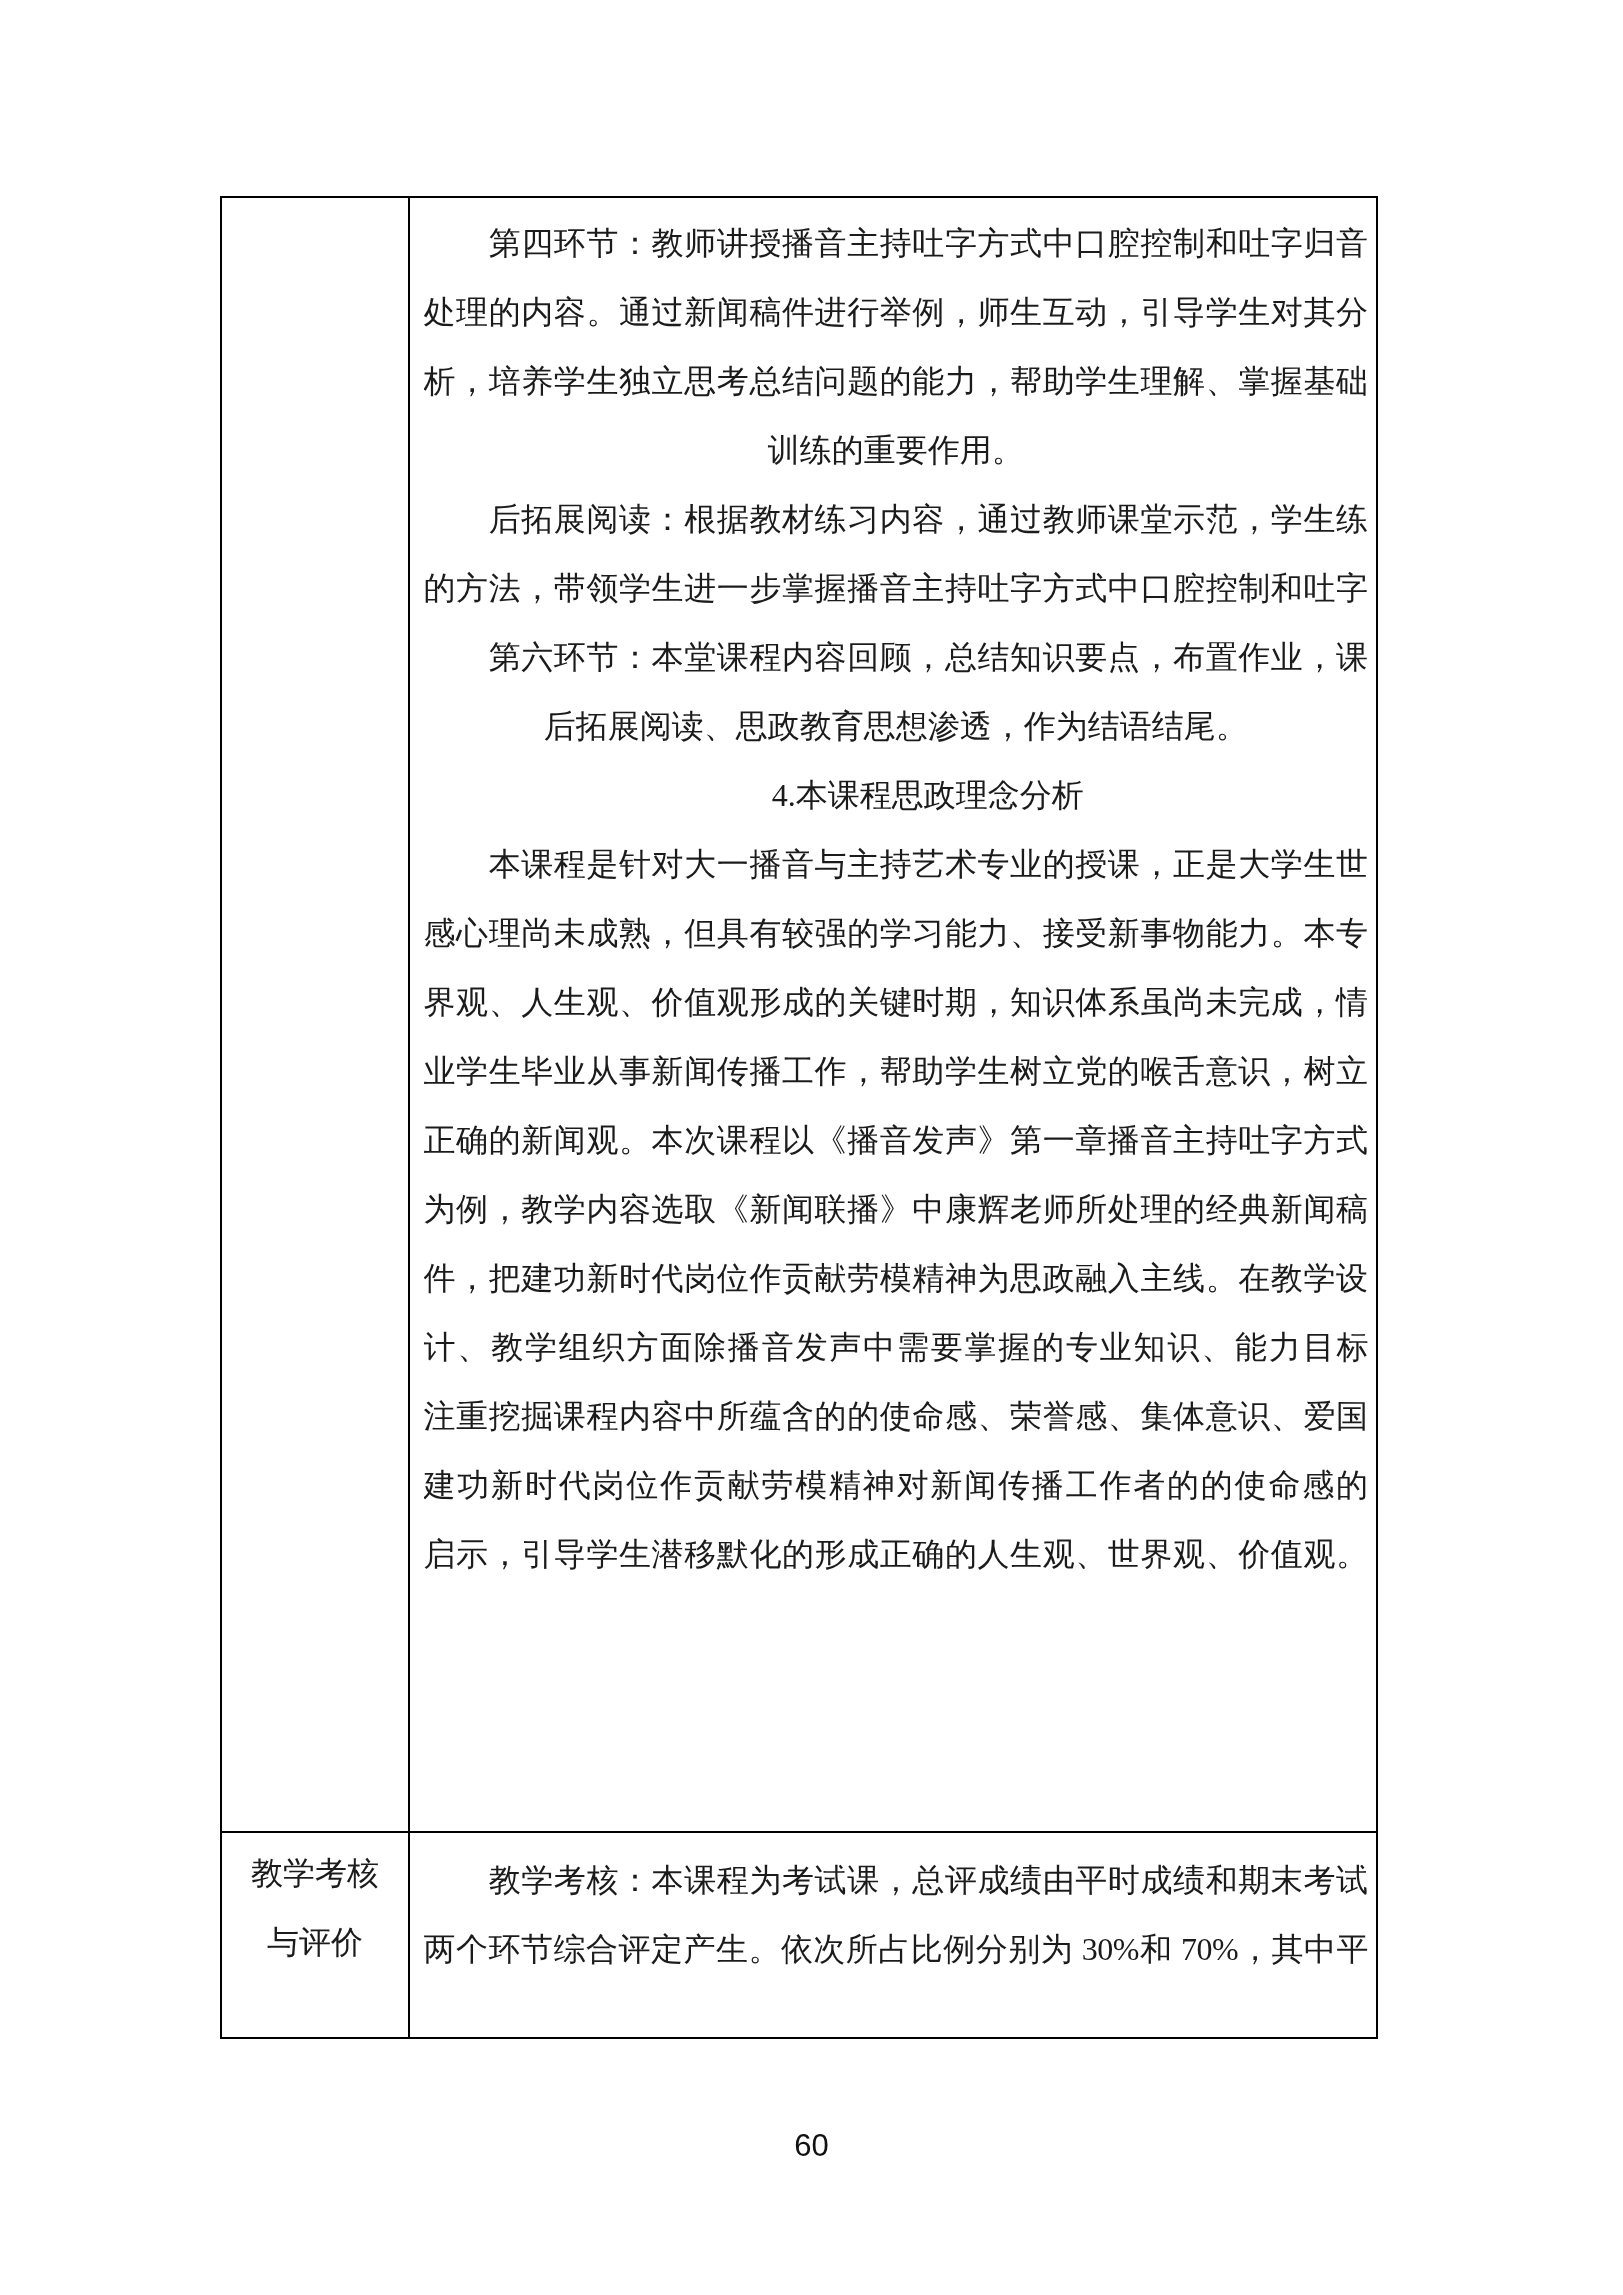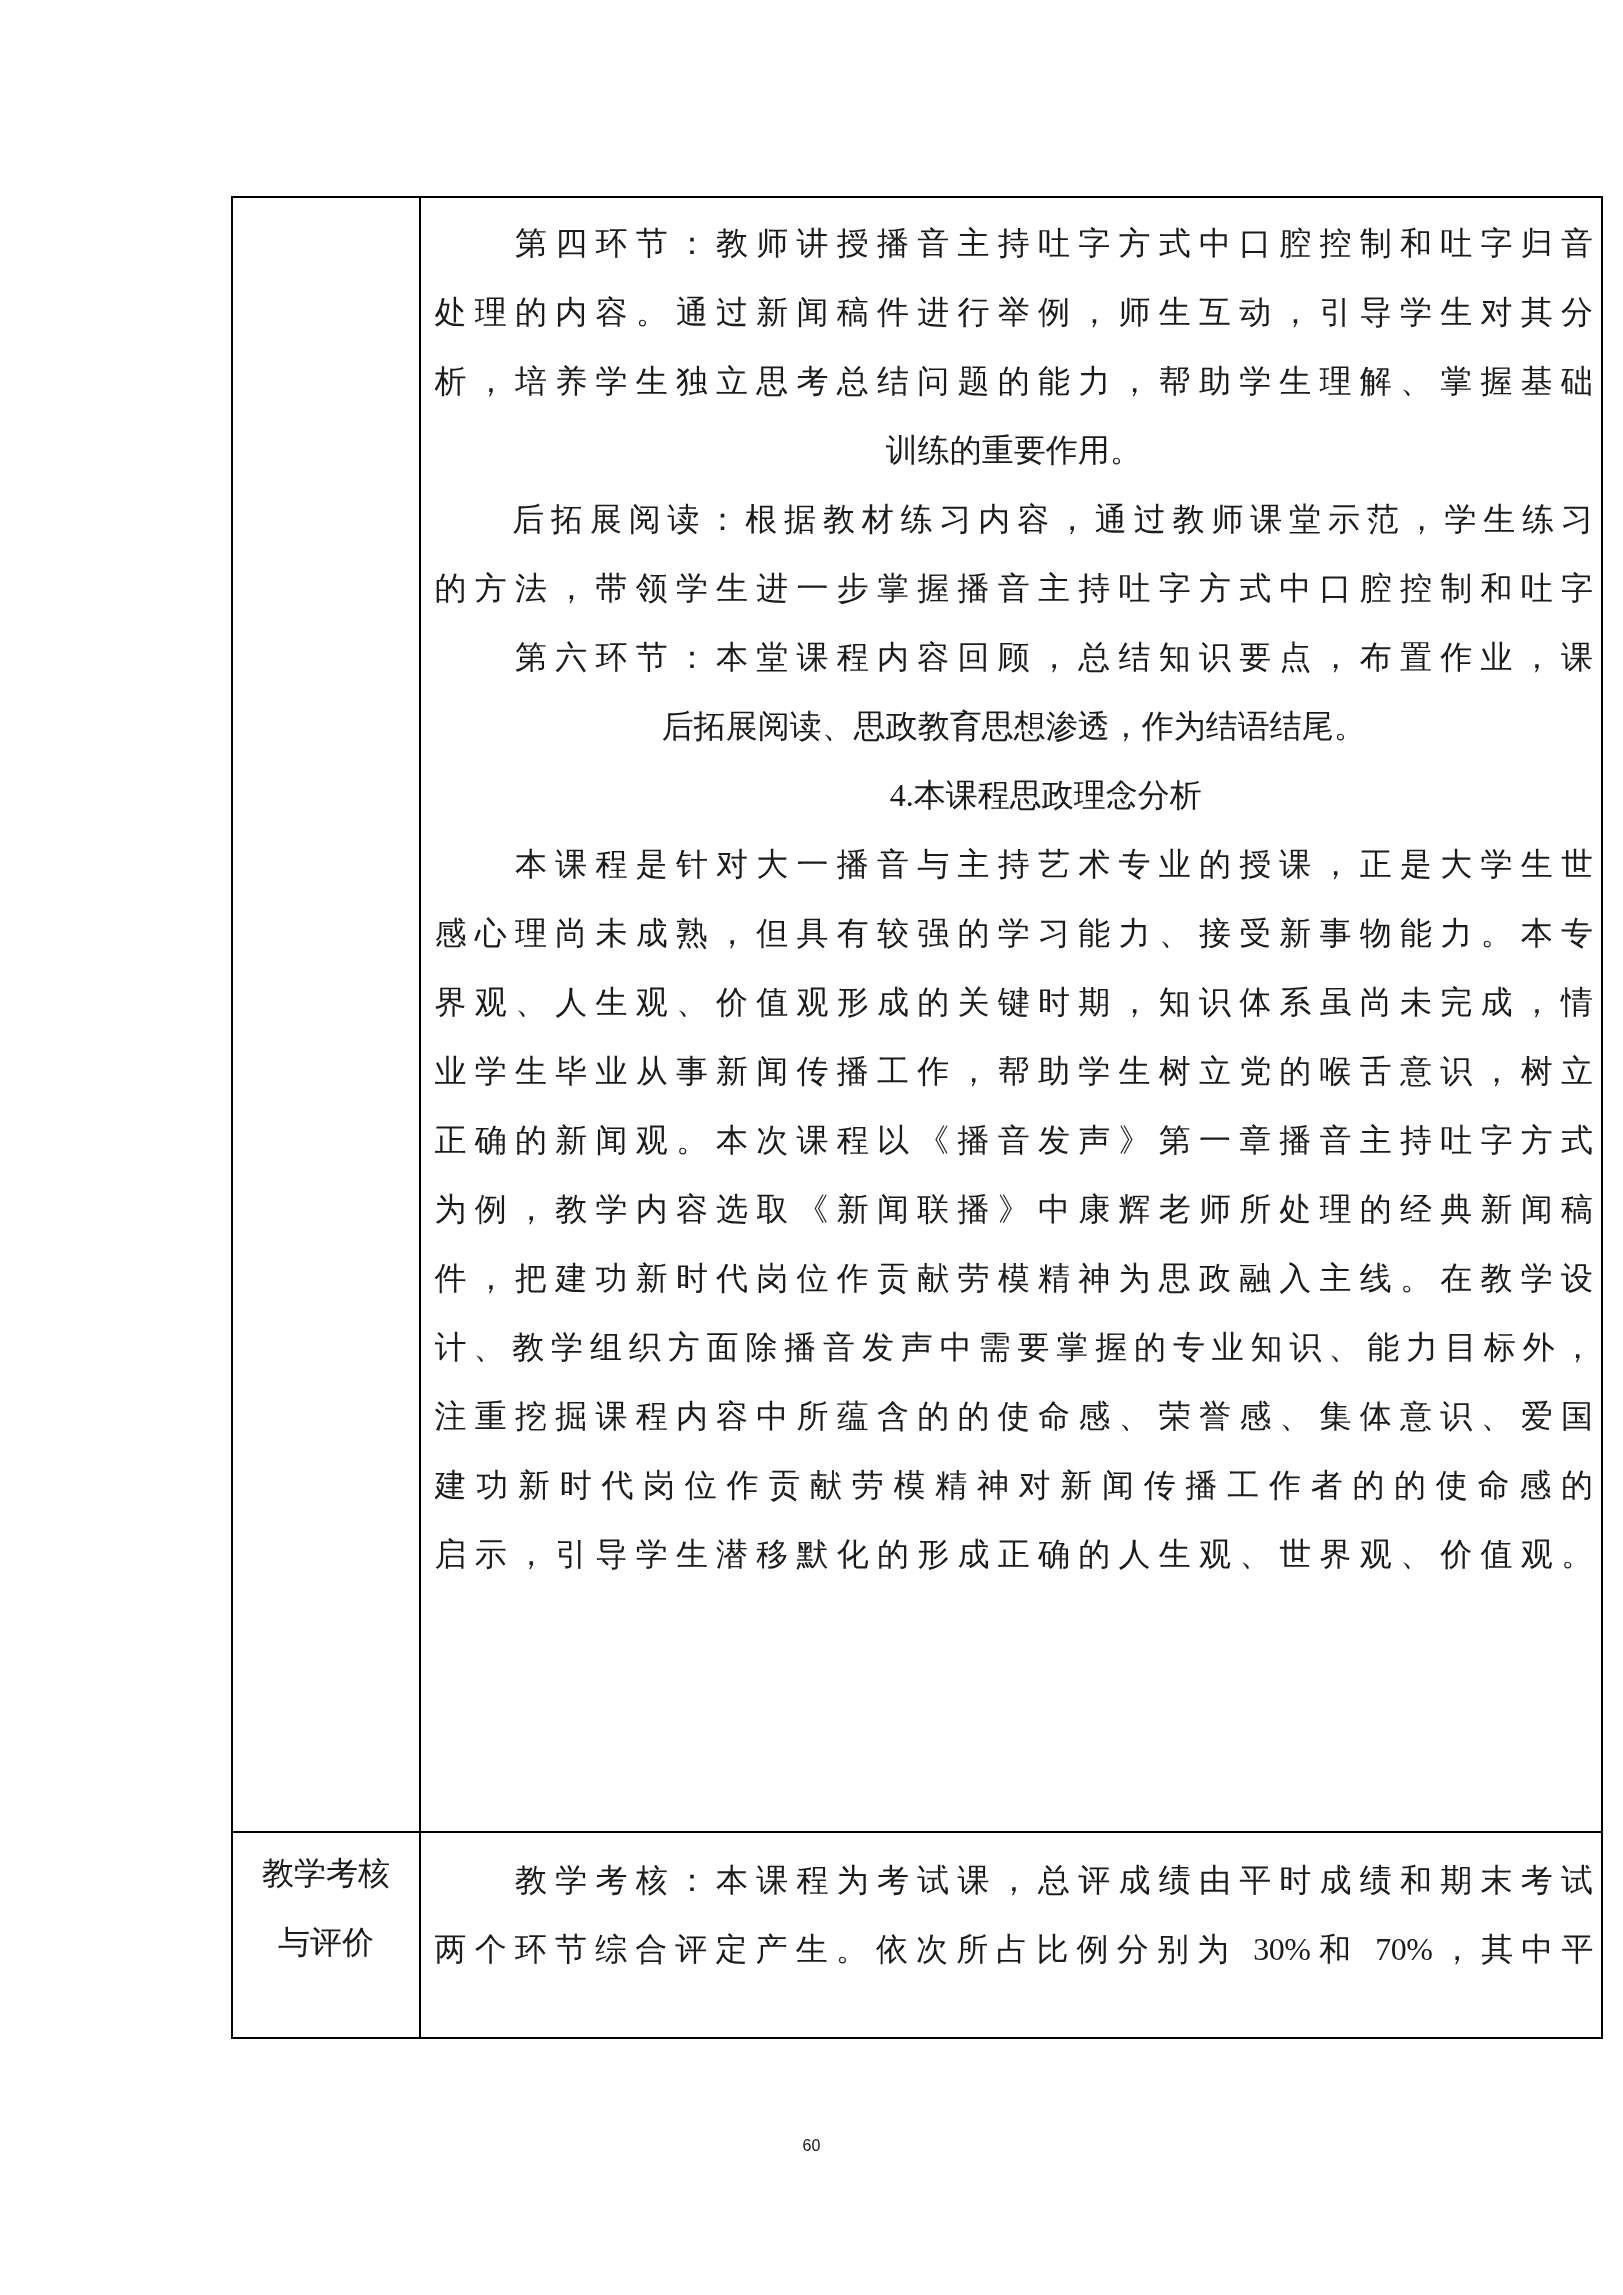--- a/index.html
+++ b/index.html
@@ -11,23 +11,23 @@
     position: relative;
     width: 1623px;
     height: 2295px;
     background: #ffffff;
     font-family: "Liberation Serif", serif;
     color: #1b1b1b;
     overflow: hidden;
   }
   .doc-table {
     position: absolute;
-    left: 231px;
+    left: 220px;
     top: 196px;
-    width: 1372px;
+    width: 1158px;
     height: 1843px;
     box-sizing: border-box;
     border: 2.4px solid #000000;
     display: grid;
     grid-template-columns: 188px 1fr;
     grid-template-rows: 1635px 1fr;
   }
   .cell {
     box-sizing: border-box;
     overflow: hidden;
@@ -63,21 +63,21 @@
   }
   .cell-label .tline {
     text-align: center;
   }
   .page-num {
     position: absolute;
     top: 2132px;
     left: 0;
     width: 100%;
     text-align: center;
-    font-size: 16px;
+    font-size: 31px;
     line-height: 27px;
     font-family: "Liberation Sans", sans-serif;
     color: #111111;
   }
 </style>
 </head>
 <body>
 
 <div class="page">
 

